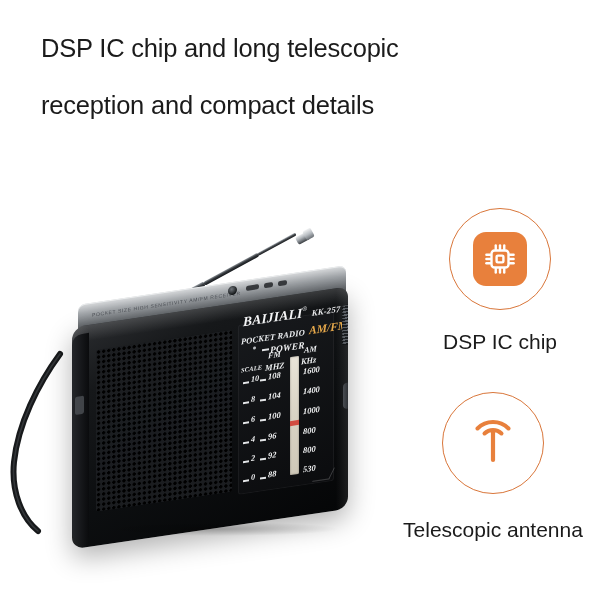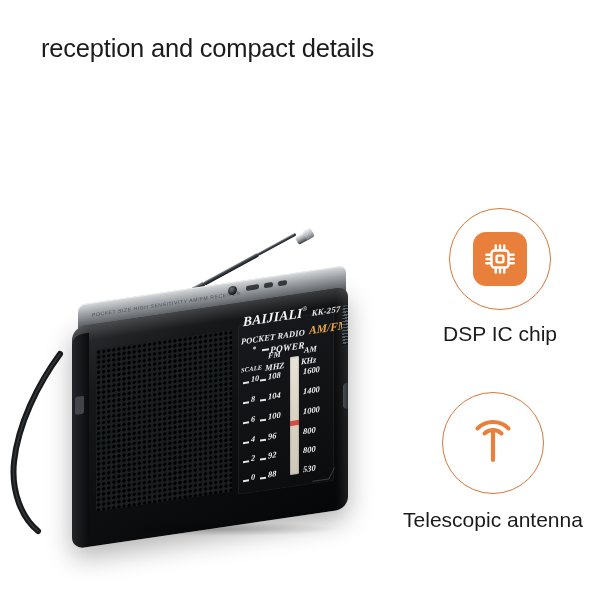--- a/index.html
+++ b/index.html
@@ -449,31 +449,32 @@
   .chip-tile {
     width: 54px;
     height: 54px;
     background: #e8803c;
     border-radius: 13px;
     display: flex;
     align-items: center;
     justify-content: center;
   }
   .feature-label {
-    margin-top: 12px;
+    margin-top: 20px;
     font-size: 21px;
     color: #1b1b1b;
     white-space: nowrap;
   }
-  .feature-2 .feature-label { margin-top: 14px; }
+  .feature-2 .feature-label { margin-top: 24px; }
 </style>
 </head>
 <body>
 
 <div class="headline">
+  <div class="headline-line">DSP IC chip and long telescopic</div>
   <div class="headline-line">reception and compact details</div>
 </div>
 
 <div class="product-stage">
 
   <div class="antenna">
     <div class="ant-seg ant-seg-1"></div>
     <div class="ant-seg ant-seg-2"></div>
     <div class="ant-seg ant-seg-3"></div>
     <div class="ant-tip"></div>

